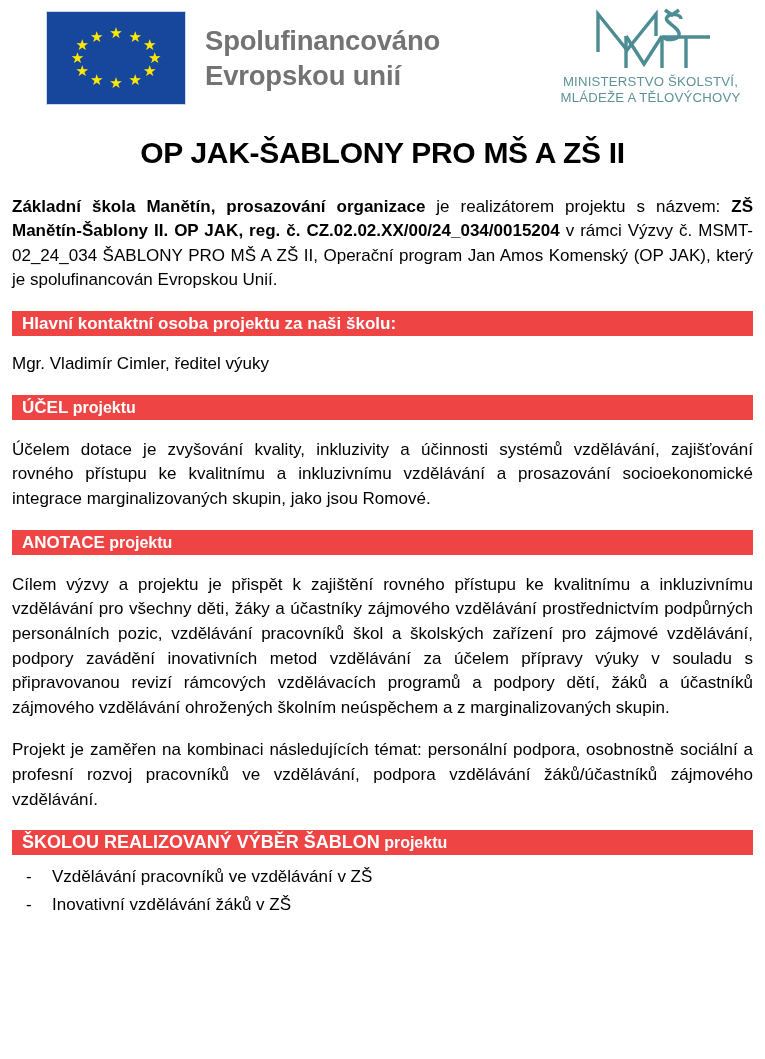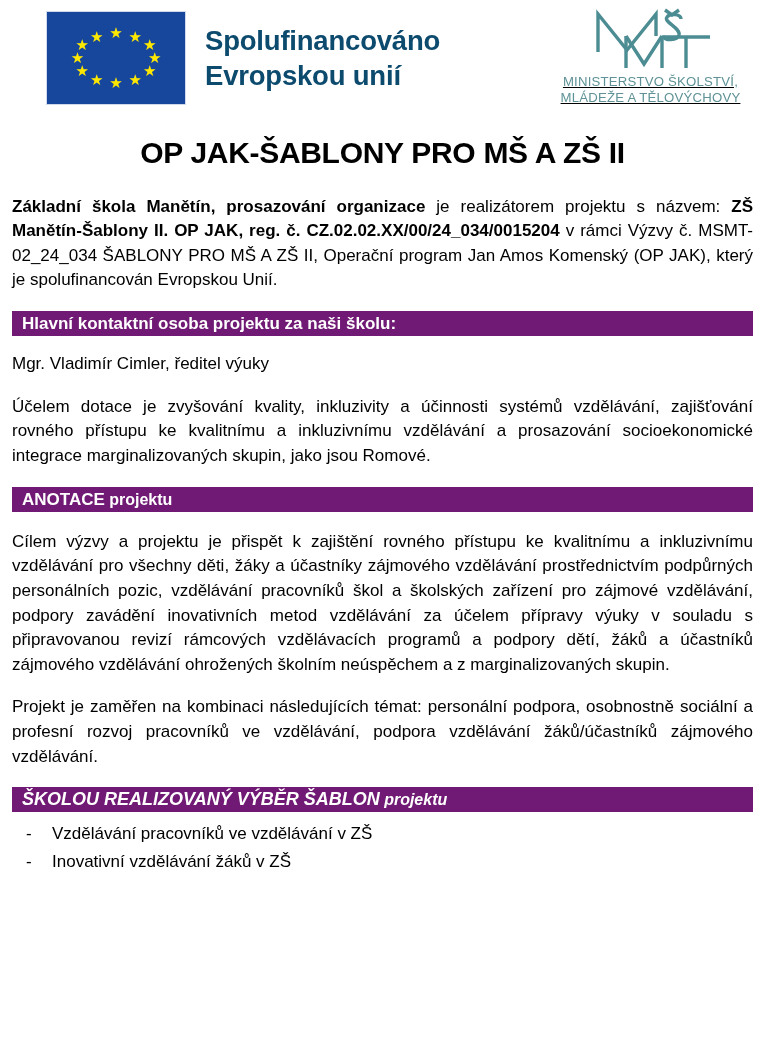--- a/index.html
+++ b/index.html
@@ -58,35 +58,34 @@
     position: absolute;
     left: 0;
     top: 0;
     transform: translate(-50%, -50%);
     font-size: 15px;
     line-height: 1;
     color: #FFE800;
   }
   .eu-text {
     margin-left: 19px;
-    color: #0c4a6e;
+    color: #737373;
     font-weight: bold;
     font-size: 27.5px;
     line-height: 1.28;
     letter-spacing: -0.2px;
     white-space: pre-line;
   }
 
   .msmt-block {
     position: absolute;
     left: 543px;
     top: 6px;
     width: 215px;
     text-align: center;
-    text-decoration: underline;
   }
   .msmt-mark {
     width: 130px;
     height: 66px;
     margin: 0 auto;
     position: relative;
   }
   .msmt-caption {
     margin-top: 2px;
     color: #5E9296;
@@ -115,39 +114,38 @@
     font-size: 17px;
     line-height: 1.45;
     text-align: justify;
     margin: 18px 0 0 0;
   }
   p.body.first { margin-top: 24px; }
   p.body b { font-weight: bold; }
 
   
   .yellow-bar {
-    background: #701a75;
+    background: #ef4444;
     color: #ffffff;
     font-weight: bold;
     font-size: 17px;
     line-height: 25px;
     height: 25px;
     padding: 0 0 0 10px;
     margin: 18px 0 0 0;
     width: 741px;
     box-sizing: border-box;
     overflow: hidden;
     white-space: nowrap;
   }
   .yellow-bar .small {
     font-size: 16px;
   }
   .yellow-bar.big {
     font-size: 18px;
-    font-style: italic;
   }
 
   
   ul.sablony {
     list-style: none;
     margin: 8px 0 0 0;
     padding: 0;
   }
   ul.sablony li {
     font-size: 17px;
@@ -248,20 +246,21 @@
   <div class="content">
 
     <p class="body first"><b>Základní škola Manětín, prosazování organizace</b><span> je realizátorem projektu s názvem: </span><b>ZŠ Manětín-Šablony II. OP JAK, reg. č. CZ.02.02.XX/00/24_034/0015204</b><span> v rámci Výzvy č. MSMT- 02_24_034 ŠABLONY PRO MŠ A ZŠ II, Operační program Jan Amos Komenský (OP JAK), který je spolufinancován Evropskou Unií.</span></p>
 
 
 
 
     <div class="yellow-bar">Hlavní kontaktní osoba projektu za naši školu:</div>
     <p class="contact-line">Mgr. Vladimír Cimler, ředitel výuky</p>
 
+    <div class="yellow-bar"><span>ÚČEL</span><span class="small"> projektu</span></div>
     <p class="body">Účelem dotace je zvyšování kvality, inkluzivity a účinnosti systémů vzdělávání, zajišťování rovného přístupu ke kvalitnímu a inkluzivnímu vzdělávání a prosazování socioekonomické integrace marginalizovaných skupin, jako jsou Romové.</p>
 
     <div class="yellow-bar"><span>ANOTACE</span><span class="small"> projektu</span></div>
     <p class="body">Cílem výzvy a projektu je přispět k zajištění rovného přístupu ke kvalitnímu a inkluzivnímu vzdělávání pro všechny děti, žáky a účastníky zájmového vzdělávání prostřednictvím podpůrných personálních pozic, vzdělávání pracovníků škol a školských zařízení pro zájmové vzdělávání, podpory zavádění inovativních metod vzdělávání za účelem přípravy výuky v souladu s připravovanou revizí rámcových vzdělávacích programů a podpory dětí, žáků a účastníků zájmového vzdělávání ohrožených školním neúspěchem a z marginalizovaných skupin.</p>
     <p class="body">Projekt je zaměřen na kombinaci následujících témat: personální podpora, osobnostně sociální a profesní rozvoj pracovníků ve vzdělávání, podpora vzdělávání žáků/účastníků zájmového vzdělávání.</p>
 
     <div class="yellow-bar big"><span>ŠKOLOU REALIZOVANÝ VÝBĚR ŠABLON</span><span class="small"> projektu</span></div>
 
     <ul class="sablony">
       <li><span class="dash">-</span><span>Vzdělávání pracovníků ve vzdělávání v ZŠ</span></li>

